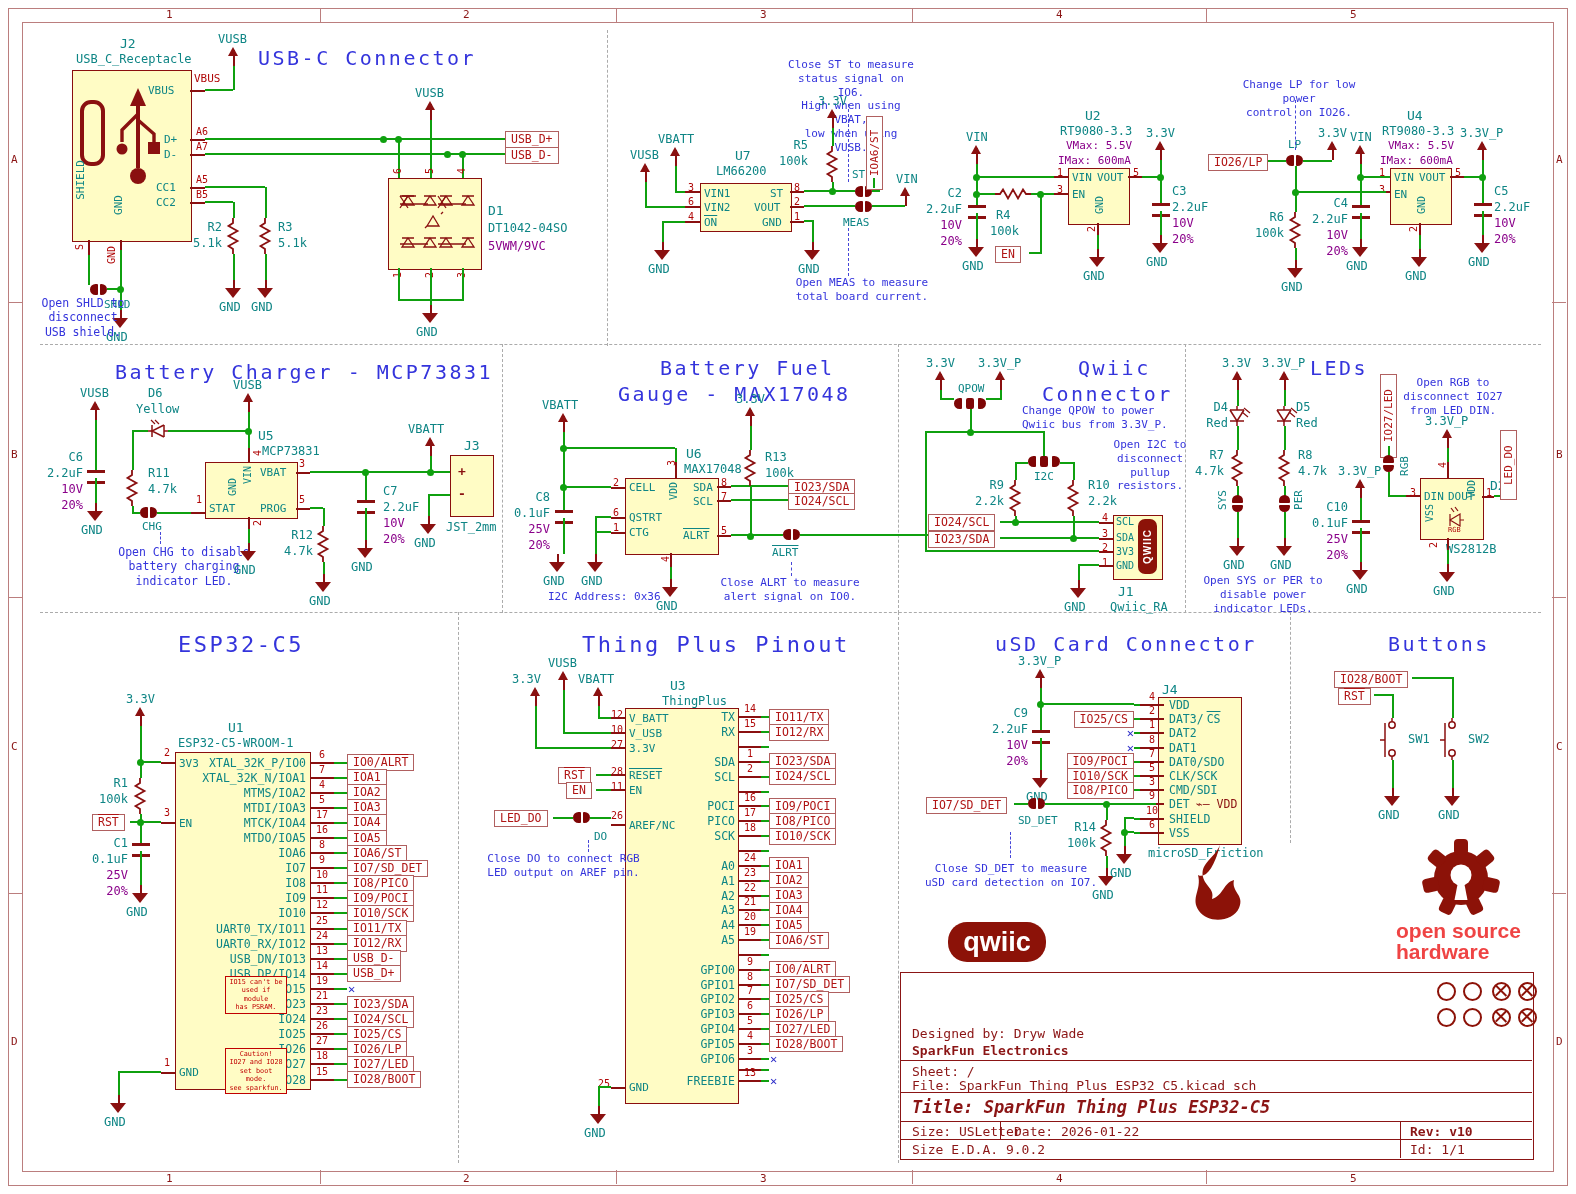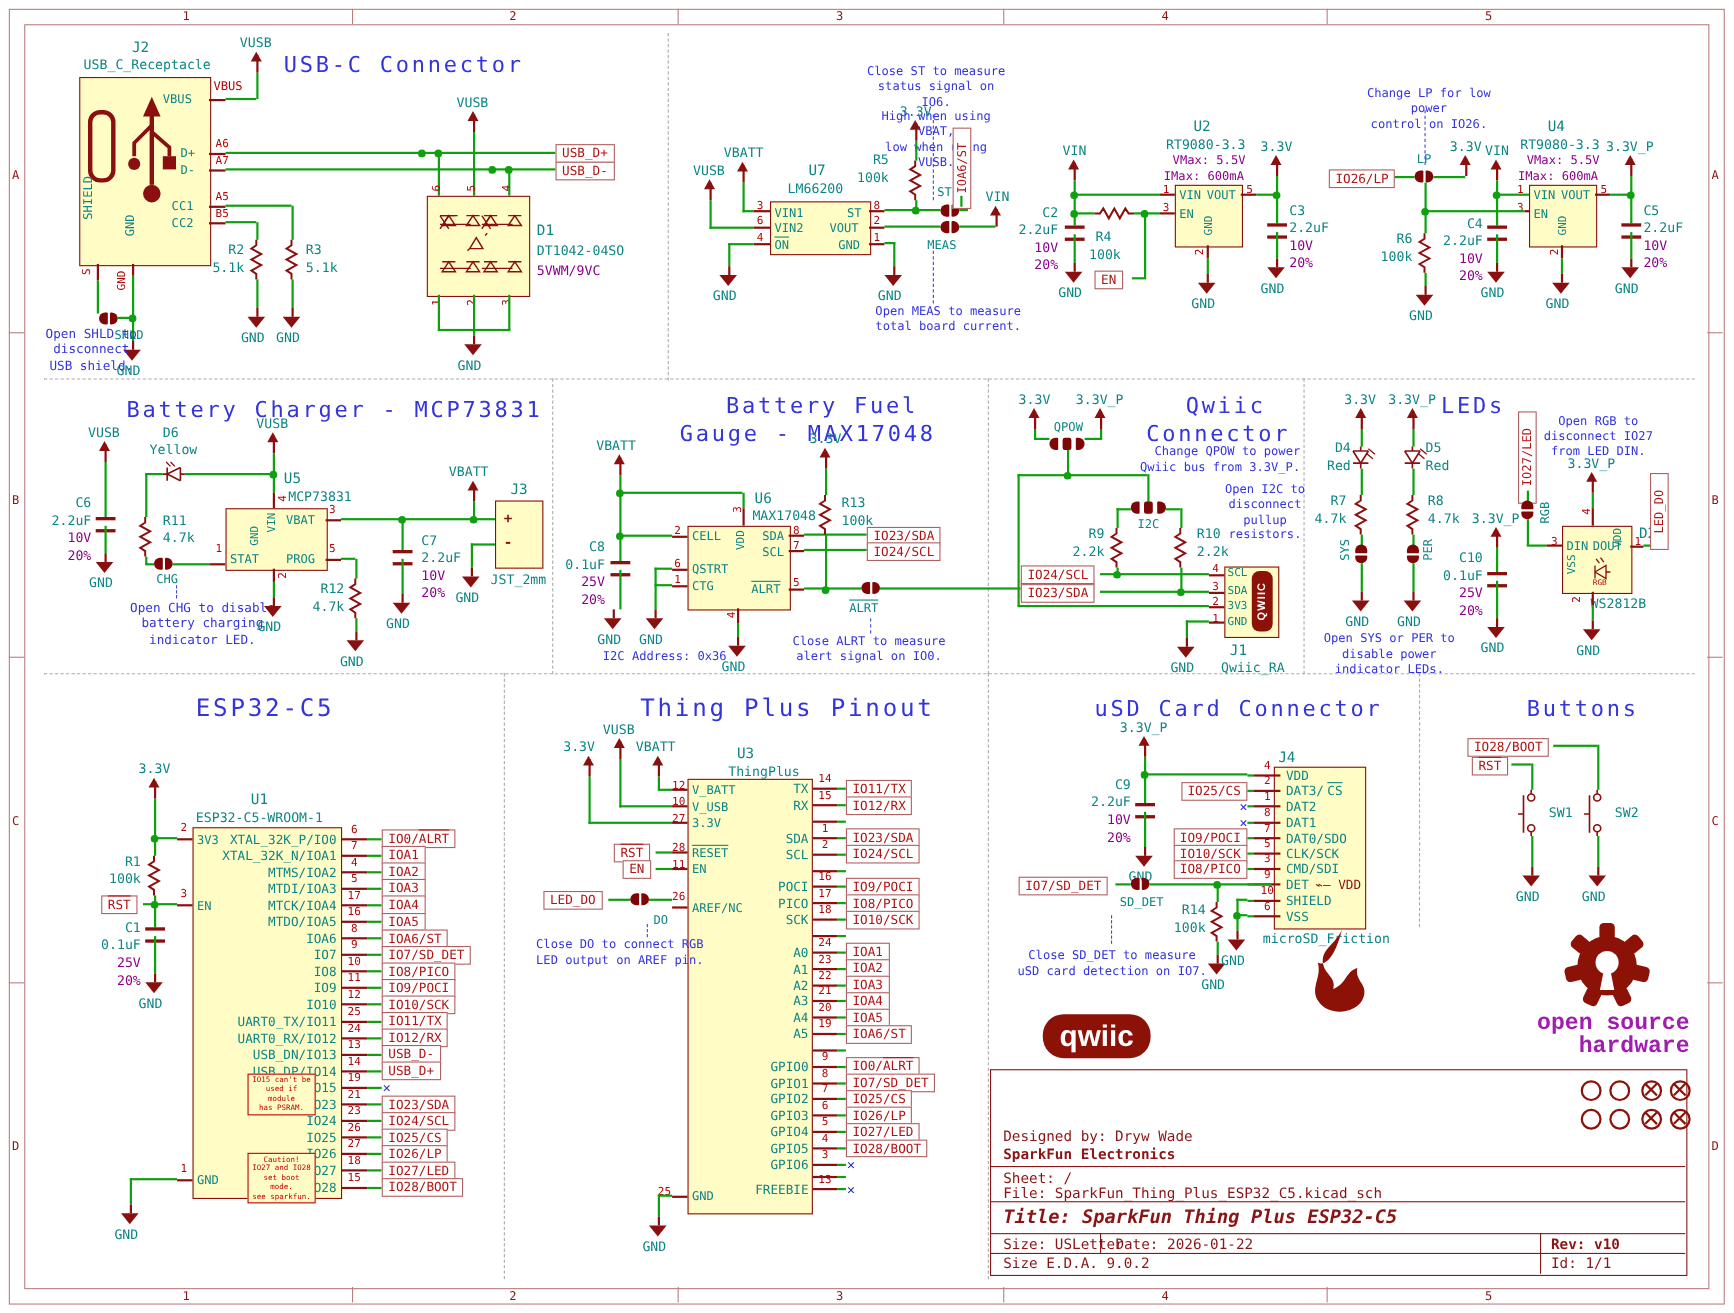--- a/index.html
+++ b/index.html
@@ -68,21 +68,21 @@
   .fl{position:absolute;background:#BB7E7E}
   .ftk{position:absolute;color:#8B1515;font-size:11px}
   
   .tbl{position:absolute;border:1.4px solid #8B1515;background:#fff}
   .tbline{position:absolute;background:#8B1515}
   .circ{position:absolute;width:15px;height:15px;border:2.6px solid #8C1208;border-radius:50%}
   .circx::before,.circx::after{content:'';position:absolute;left:6px;top:-1px;width:2.4px;height:15px;background:#8C1208}
   .circx::before{transform:rotate(45deg)}.circx::after{transform:rotate(-45deg)}
   .qpill{position:absolute;background:#8C1208;border-radius:19px;color:#fff;display:flex;align-items:center;justify-content:center;font-weight:bold;font-family:"Liberation Sans",sans-serif}
   .sflogo{position:absolute;color:#8C1208;font-family:"Liberation Sans",sans-serif;font-weight:bold;letter-spacing:-2px}
-  .oshwt{position:absolute;color:#a21caf;font-family:Liberation Mono, monospace;font-weight:bold;line-height:1.0;text-align:right}
+  .oshwt{position:absolute;color:#ef4444;font-family:Liberation Sans, sans-serif;font-weight:bold;line-height:1.0;text-align:left}
   .qvert{position:absolute;background:#8C1208;border-radius:7px;color:#fff;writing-mode:vertical-rl;transform:rotate(180deg);display:flex;align-items:center;justify-content:center;font-weight:bold;font-size:10px;letter-spacing:1px;font-family:"Liberation Sans",sans-serif}
 </style>
 </head>
 <body>
 
 <div id="sheet">
 
 <svg width="0" height="0">
       <defs>
   <g id="resv">
@@ -484,21 +484,21 @@
 <i class="parr" style="left:1000px;top:374px"></i><b class="t teal" style="left:978px;top:356px">3.3V_P</b>
 <b class="t teal f11" style="left:958px;top:382px">QPOW</b>
 <i class="wv" style="left:940px;top:390px;height:10px"></i><i class="wv" style="left:1000px;top:390px;height:10px"></i>
 <i class="jp3" style="left:954px;top:398px">
       <i></i>
     </i>
 <i class="wh" style="left:940px;top:398px;width:14px"></i><i class="wh" style="left:986px;top:398px;width:14px"></i>
 <i class="wv" style="left:970px;top:409px;height:23px"></i><i class="dot" style="left:970px;top:432px"></i>
 <i class="wh" style="left:925px;top:431px;width:118px"></i><i class="wv" style="left:925px;top:431px;height:120px"></i><i class="wh" style="left:925px;top:550px;width:174px"></i>
 <i class="wv" style="left:1043px;top:431px;height:26px"></i>
-<div class="note" style="left:1022px;top:404px;width:160px;font-size:11px;text-align:right">Change QPOW to power
+<div class="note" style="left:1022px;top:404px;width:160px;font-size:11px;text-align:left">Change QPOW to power
 Qwiic bus from 3.3V_P.</div>
 <i class="jp3" style="left:1028px;top:456px">
       <i></i>
     </i>
 <b class="t teal f11" style="left:1034px;top:470px">I2C</b>
 <div class="note" style="left:1100px;top:438px;width:100px;font-size:11px">Open I2C to
 disconnect
 pullup resistors.</div>
 <i class="wv" style="left:1015px;top:462px;height:18px"></i><i class="wh" style="left:1015px;top:462px;width:13px"></i>
 <i class="wv" style="left:1073px;top:462px;height:18px"></i><i class="wh" style="left:1060px;top:462px;width:13px"></i>

